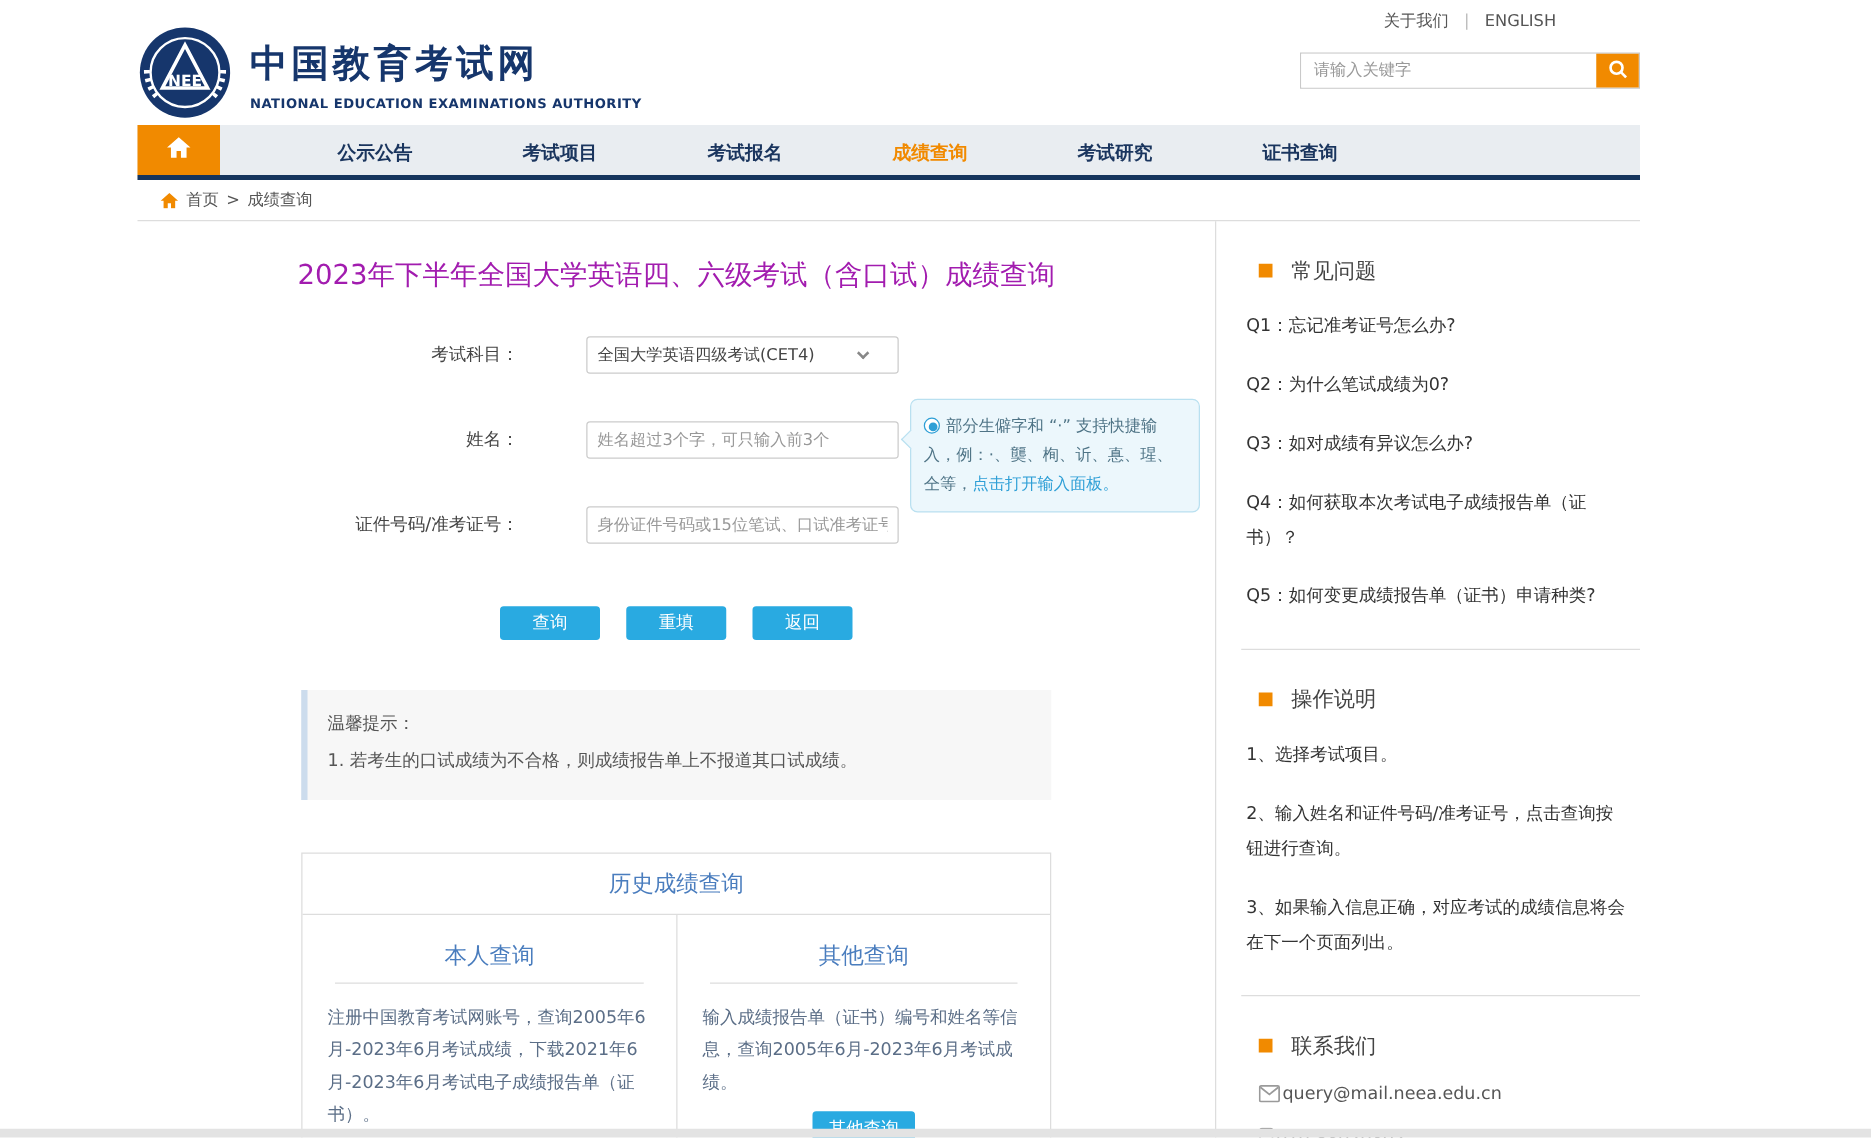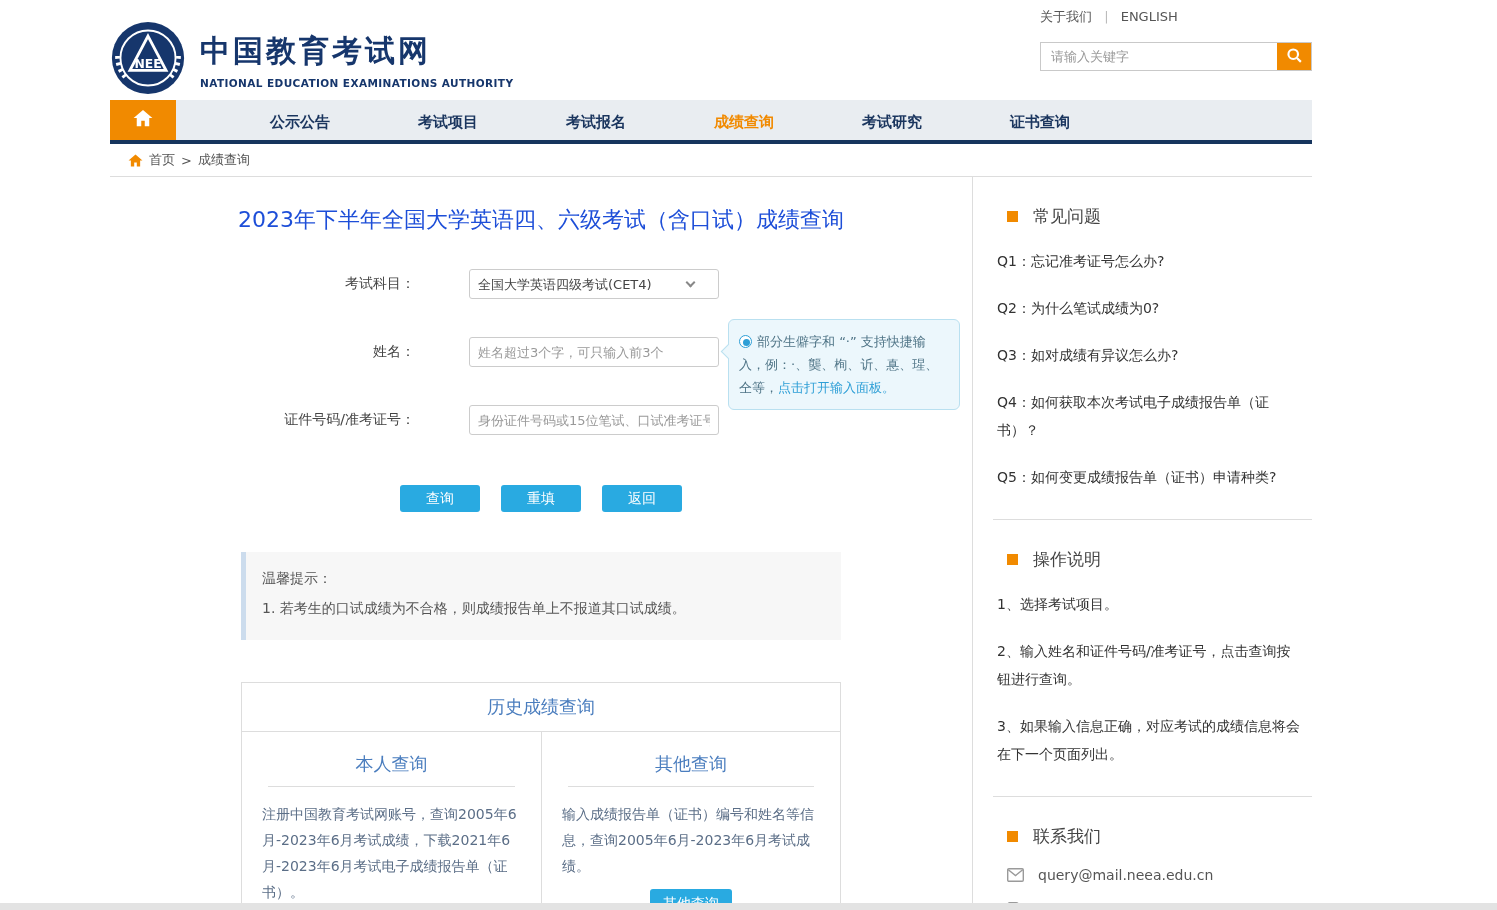--- a/index.html
+++ b/index.html
@@ -6,21 +6,21 @@
   html,body { width:1497px; height:910px; overflow:hidden; background:#fff;
     font-family:"DejaVu Sans","Liberation Sans",sans-serif; }
   .container { width:1202px; margin-left:110px; }
 
   
   .header { display:flex; justify-content:space-between; height:100px; }
   .logo { display:flex; align-items:center; gap:14px; padding-top:20px; }
   .logo-text .logo-title { font-size:30px; font-weight:bold; color:#16366c; letter-spacing:3px; }
   .logo-text .logo-sub { font-size:10.5px; font-weight:bold; color:#16366c; letter-spacing:.4px; margin-top:5px; }
   .header-right { padding-top:8px; }
-  .top-links { text-align:left; font-size:13px; color:#555; margin-bottom:16px; }
+  .top-links { text-align:center; font-size:13px; color:#555; margin-bottom:16px; }
   .top-links span { cursor:pointer; }
   .top-links .sep { color:#bbb; margin:0 8px; cursor:default; }
   .search-box { display:flex; width:272px; height:29px; border:1px solid #c9c9c9; }
   .search-box input { flex:1; border:none; outline:none; padding:0 10px; font-size:13px; color:#333;
     font-family:inherit; }
   .search-box input::placeholder { color:#999; }
   .search-btn { width:34px; background:#f18a00; border:none; display:flex; align-items:center;
     justify-content:center; cursor:pointer; }
 
   
@@ -34,21 +34,21 @@
   
   .breadcrumb { display:flex; align-items:center; height:33px; border-bottom:1px solid #ddd;
     font-size:13px; color:#555; gap:6px; padding-left:18px; }
   .breadcrumb .crumb { cursor:pointer; }
 
   
   .content { display:flex; align-items:stretch; }
   .main { width:862px; }
   .sidebar { width:340px; border-left:1px solid #ddd; padding-left:20px; min-height:722px; }
 
-  .page-title { text-align:center; color:#1d4ed8; font-size:22px; font-weight:normal; margin:28px 0 34px; }
+  .page-title { text-align:center; color:#a21caf; font-size:22px; font-weight:normal; margin:28px 0 34px; }
 
   .form-row { display:flex; align-items:center; margin-bottom:38px; position:relative;gap:44px; }
   .form-label { width:315px; text-align:right; font-size:14px; color:#444; padding-right:10px; }
   .select-wrap { position:relative; width:236px; }
   .select-wrap select { width:250px; height:30px; border:1px solid #ccc; border-radius:3px;
     font-size:13px; color:#444; padding:0 8px; appearance:none; -webkit-appearance:none;
     background:#fff; font-family:inherit; }
   .select-wrap .chevron { position:absolute; right:11px; top:10px; width:7px; height:7px;
     border-right:2px solid #888; border-bottom:2px solid #888; transform:rotate(45deg); pointer-events:none; }
   .text-input { width:250px; height:30px; border:1px solid #ccc; border-radius:3px; padding:0 8px;
@@ -87,21 +87,21 @@
   .history-btn { display:block; width:82px; height:28px; line-height:28px; margin:10px auto 0;
     background:#29aae1; color:#fff; font-size:14px; text-align:center; border-radius:3px; border:none;
     cursor:pointer; font-family:inherit; }
 
   
   .side-section { padding:28px 10px 28px 4px; border-bottom:1px solid #ddd; }
   .side-section.last { border-bottom:none; }
   .side-title { display:flex; align-items:center; font-size:17px; color:#444; padding-left:10px; margin-bottom:6px; }
   .bullet { width:11px; height:11px; background:#f18a00; margin-right:15px; flex:none; }
   .side-item { font-size:14px; color:#333; line-height:28px; margin-top:19px; cursor:pointer; }
-  .contact-row { display:flex; align-items:center; gap:14px; margin-top:19px; font-size:14px;
+  .contact-row { display:flex; align-items:center; gap:2px; margin-top:19px; font-size:14px;
     color:#555; padding-left:10px; }
   .contact-row .cicon { flex:none; display:flex; }
 
   .footer-strip { position:absolute; left:0; bottom:0; width:1497px; height:7px; background:#e3e3e3; }
 </style>
 </head>
 <body>
 
 <div class="container header">
   <div class="logo">

